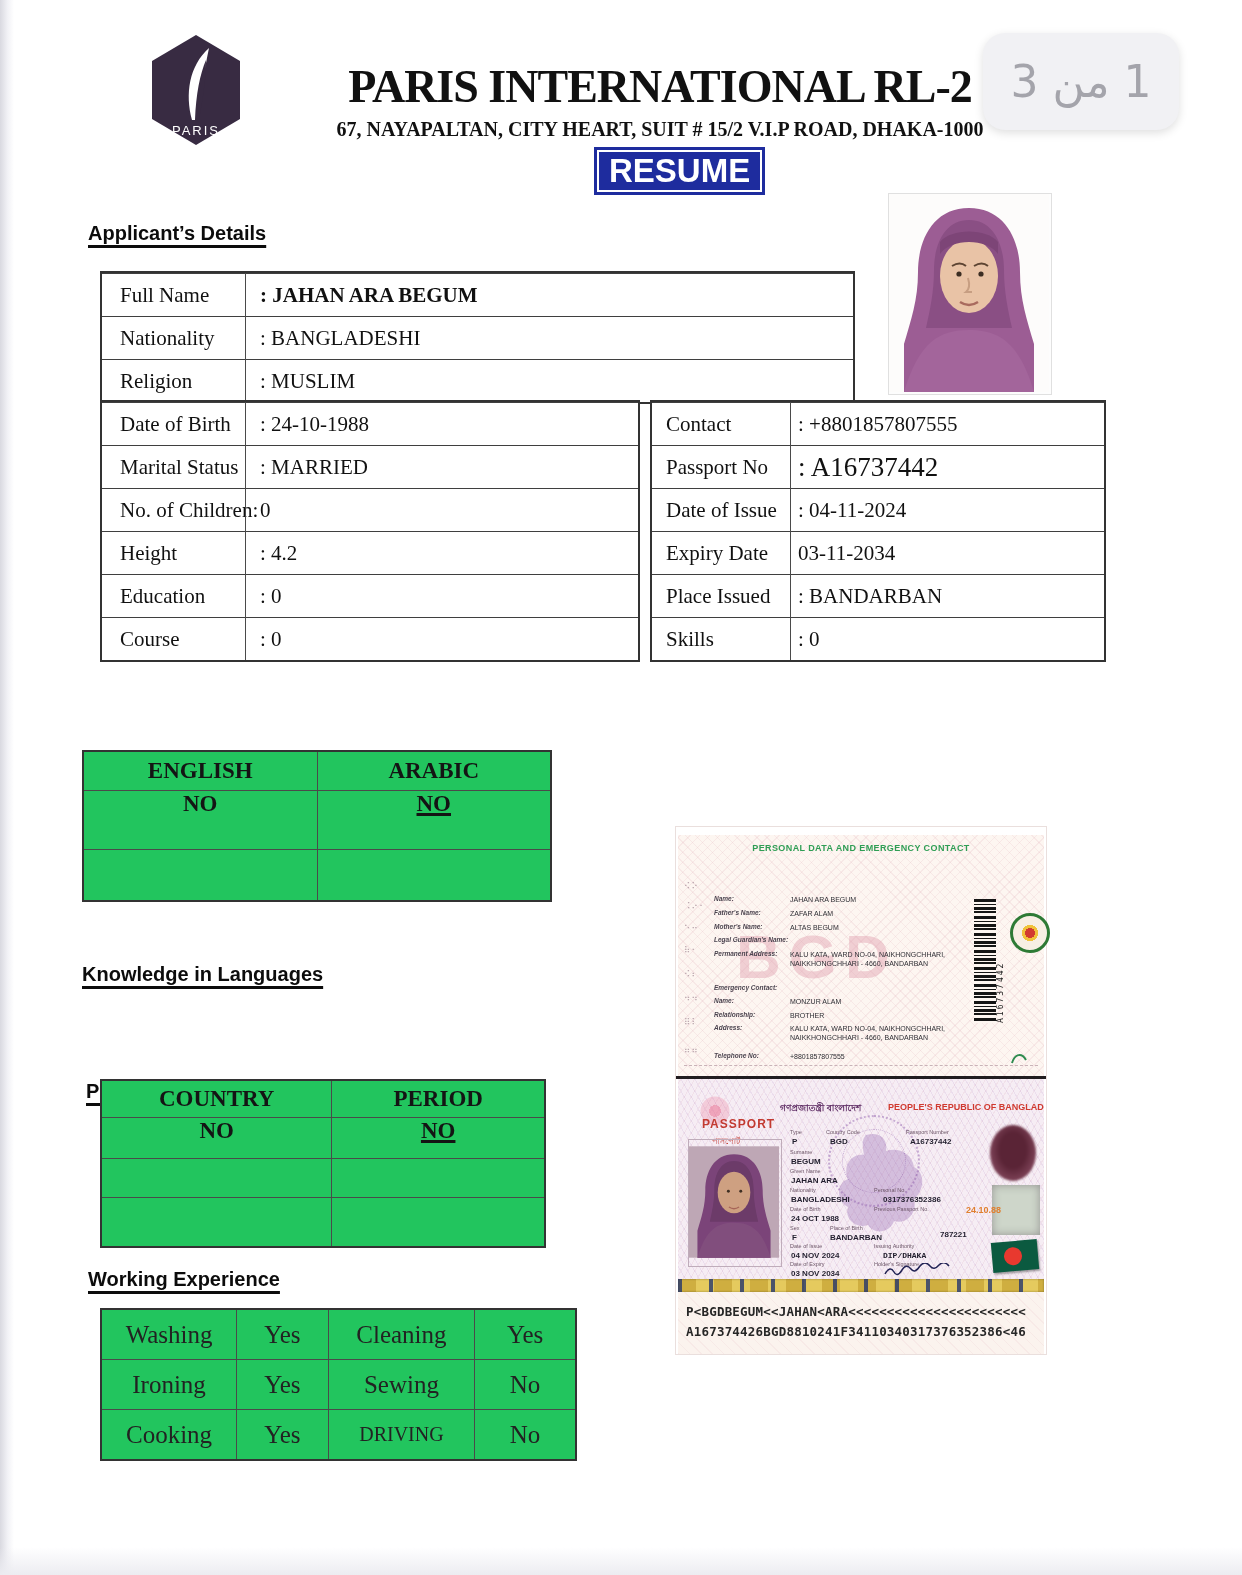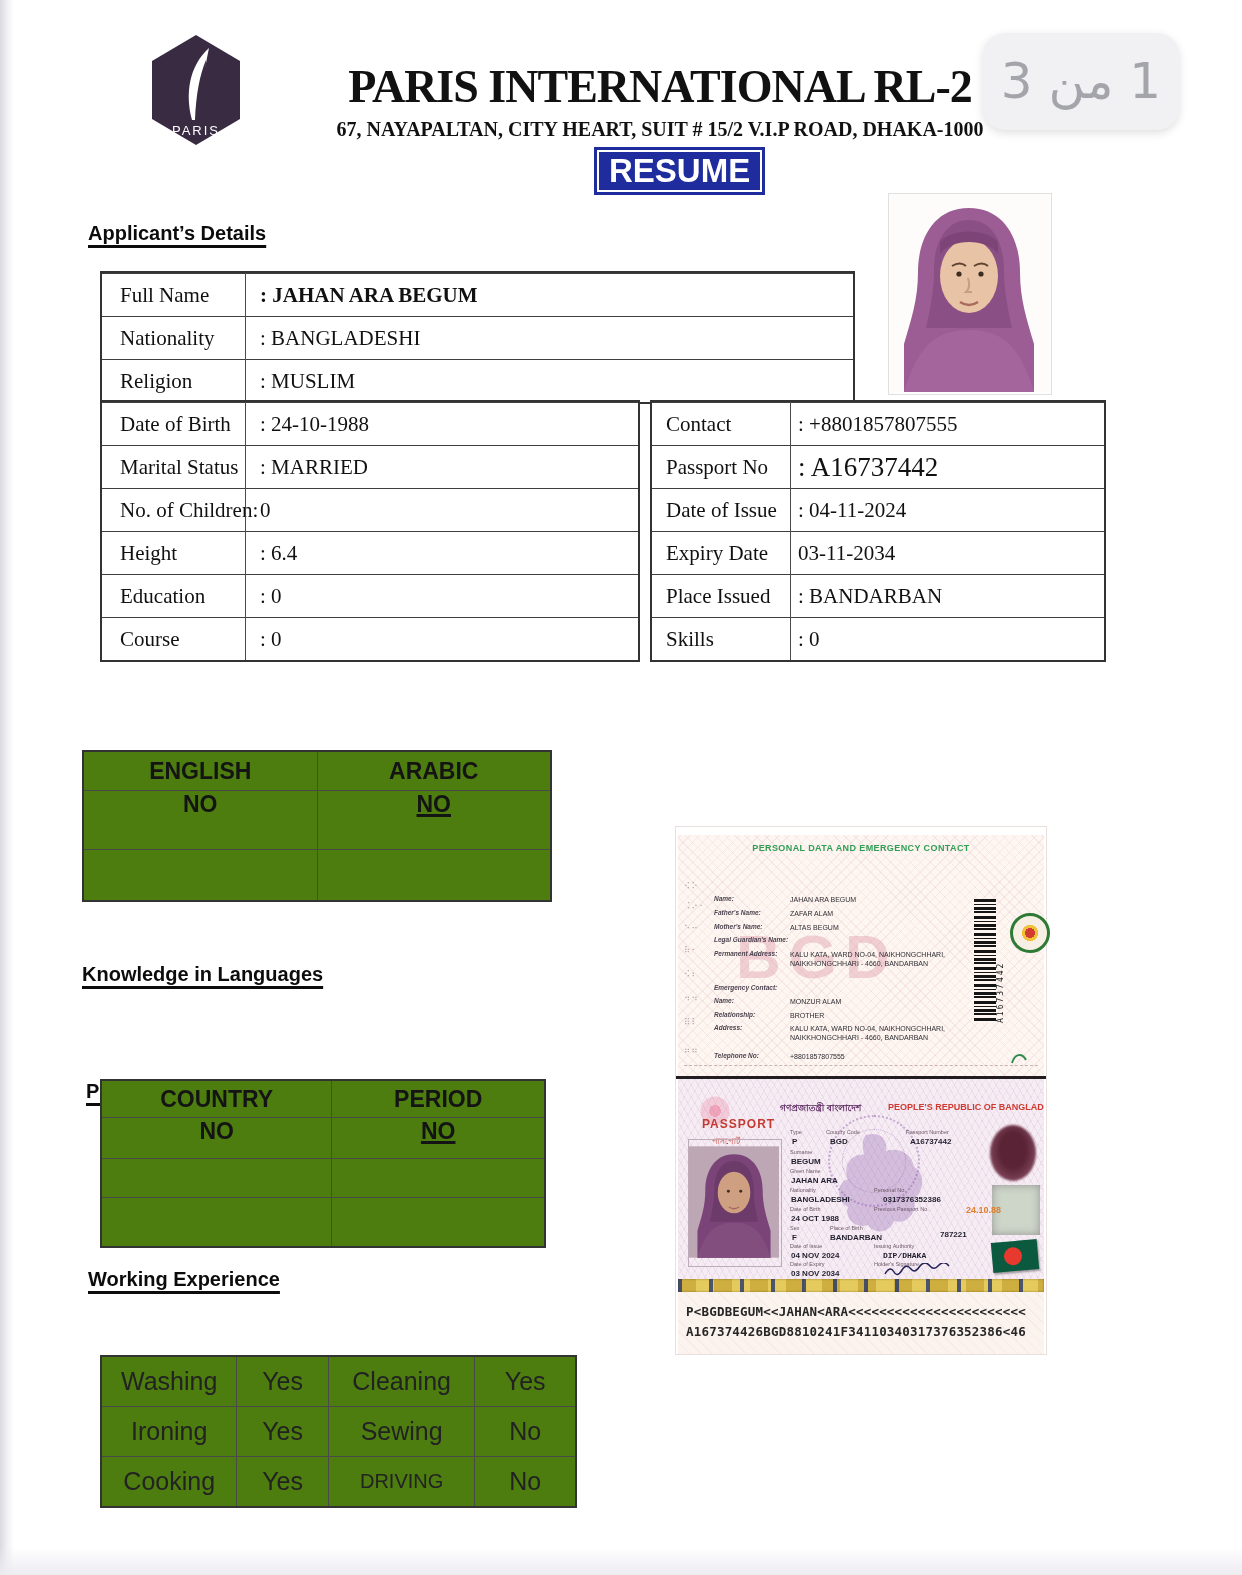--- a/index.html
+++ b/index.html
@@ -14,21 +14,21 @@
   .logo { position:absolute; left:146px; top:34px; width:100px; height:112px; }
   .title { position:absolute; left:250px; top:60px; width:820px; text-align:center;
            font-size:46px; font-weight:bold; letter-spacing:-1px; white-space:nowrap; }
   .address { position:absolute; left:250px; top:118px; width:820px; text-align:center;
              font-size:20px; font-weight:bold; white-space:nowrap; }
   .resume-badge { position:absolute; left:594px; top:147px; background:#1e2c9e; padding:3px; }
   .resume-badge span { display:block; border:2px solid #ffffff; padding:0 10px;
            font-family:"Liberation Sans", sans-serif; font-weight:bold; font-size:33px; color:#fff; }
   .page-indicator { position:absolute; left:983px; top:33px; width:196px; height:97px;
            background:#f1f1f4; border-radius:22px; box-shadow:0 3px 10px rgba(0,0,0,.13);
-           color:#a4a4ab; font-family:"DejaVu Sans", sans-serif; font-size:50px;
+           color:#a4a4ab; font-family:"DejaVu Sans", sans-serif; font-size:44px;
            line-height:97px; text-align:center; direction:rtl; z-index:30; }
 
   
   .h-sec { position:absolute; font-family:Liberation Sans, sans-serif; font-weight:bold;
            font-size:20px; color:#0c0c0c; text-decoration:underline;
            text-decoration-thickness:3px; text-underline-offset:5px; white-space:nowrap; }
 
   
   .photo-main { position:absolute; left:888px; top:193px; width:162px; height:200px;
                 border:1px solid #e0e0e0; background:#fdfdfd; }
@@ -39,22 +39,22 @@
           border-top:1px solid #3f3f3f; font-size:21px; white-space:nowrap; }
   .drow:first-child { border-top:none; }
   .drow .lbl { width:140px; flex:none;font-family:Liberation Serif, serif; }
   .rt .drow .lbl { width:132px; }
   .rt .drow { padding-left:14px; }
   .drow .val.bold { font-weight:bold; }
   .drow .val.big { font-size:27px; }
   .vline { position:absolute; top:0; bottom:0; width:1px; background:#4a4a4a; }
 
   
-  table.grid { position:absolute; border-collapse:collapse; background:#4d7c0f;
-               font-family:Liberation Sans, sans-serif; color:#141414; }
+  table.grid { position:absolute; border-collapse:collapse; background:#22c55e;
+               font-family:Liberation Serif, serif; color:#141414; }
   table.grid td { border:1.5px solid #4a4a4a; text-align:center; padding:0; }
   table.grid { border:2px solid #333; }
   .lang-tbl td, .prev-tbl td { font-weight:bold; font-size:23px; }
   .cell-top { vertical-align:top; padding-top:2px; }
   .u { text-decoration:underline; text-decoration-thickness:3px; }
   .work-tbl td { font-size:25px; font-weight:400; color:#222; }
   .work-tbl .sm { font-size:20px; }
 
   
   .pp { position:absolute; left:675px; top:826px; width:372px; height:529px; background:#fff;
@@ -192,21 +192,21 @@
     <div class="drow">
         <span class="lbl">Marital Status</span>
         <span class="val">: MARRIED</span>
       </div>
     <div class="drow">
         <span class="lbl">No. of Children:</span>
         <span class="val">0</span>
       </div>
     <div class="drow">
         <span class="lbl">Height</span>
-        <span class="val">: 6.4</span>
+        <span class="val">: 4.2</span>
       </div>
     <div class="drow">
         <span class="lbl">Education</span>
         <span class="val">: 0</span>
       </div>
     <div class="drow">
         <span class="lbl">Course</span>
         <span class="val">: 0</span>
       </div>
   </div>
@@ -274,21 +274,21 @@
           <td></td>
         </tr>
     <tr>
           <td style="height:48px;"></td>
           <td></td>
         </tr>
   </tbody>
     </table>
 
   <div class="h-sec" style="left:88px; top:1268px;">Working Experience</div>
-  <table class="grid work-tbl" style="left:100px; top:1308px; width:477px;margin-top:47px;">
+  <table class="grid work-tbl" style="left:100px; top:1308px; width:477px;">
     <tbody>
         <tr>
       <td style="width:138px; height:49px;">Washing</td>
       <td style="width:95px;">Yes</td>
       <td style="width:150px;">Cleaning</td>
       <td style="width:105px;">Yes</td>
     </tr>
     <tr>
       <td style="height:49px;">Ironing</td>
       <td>Yes</td>

